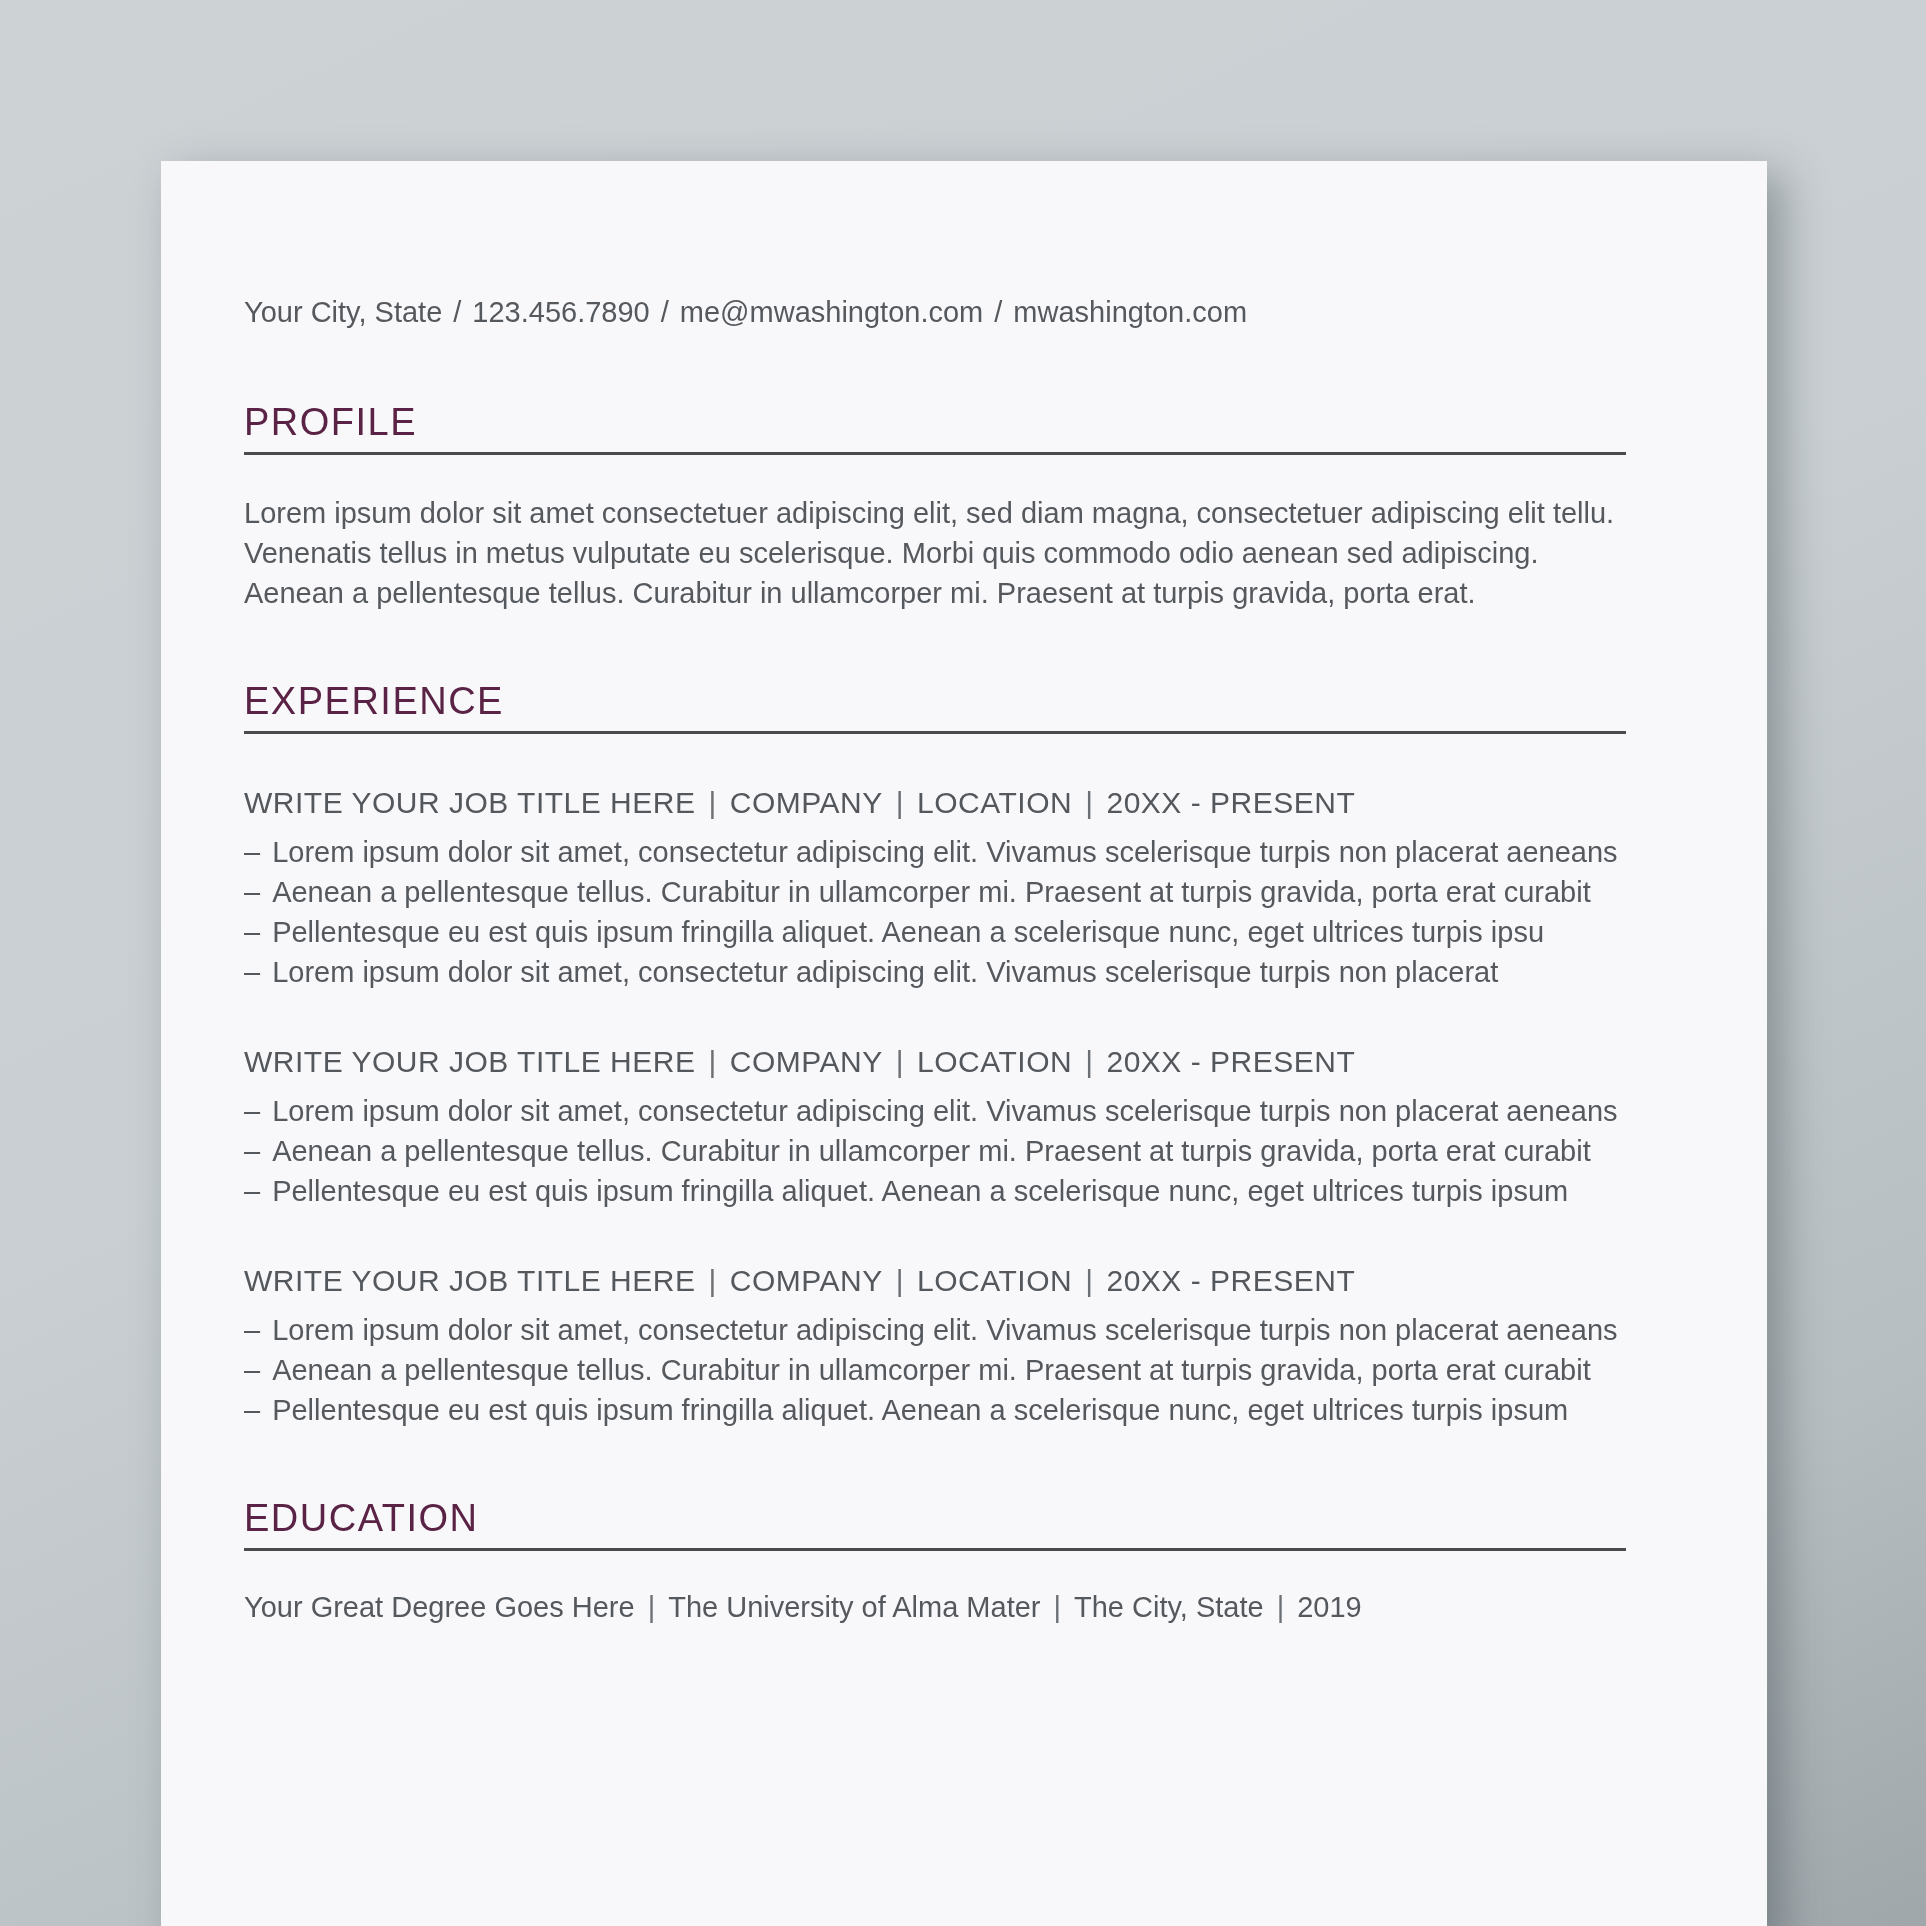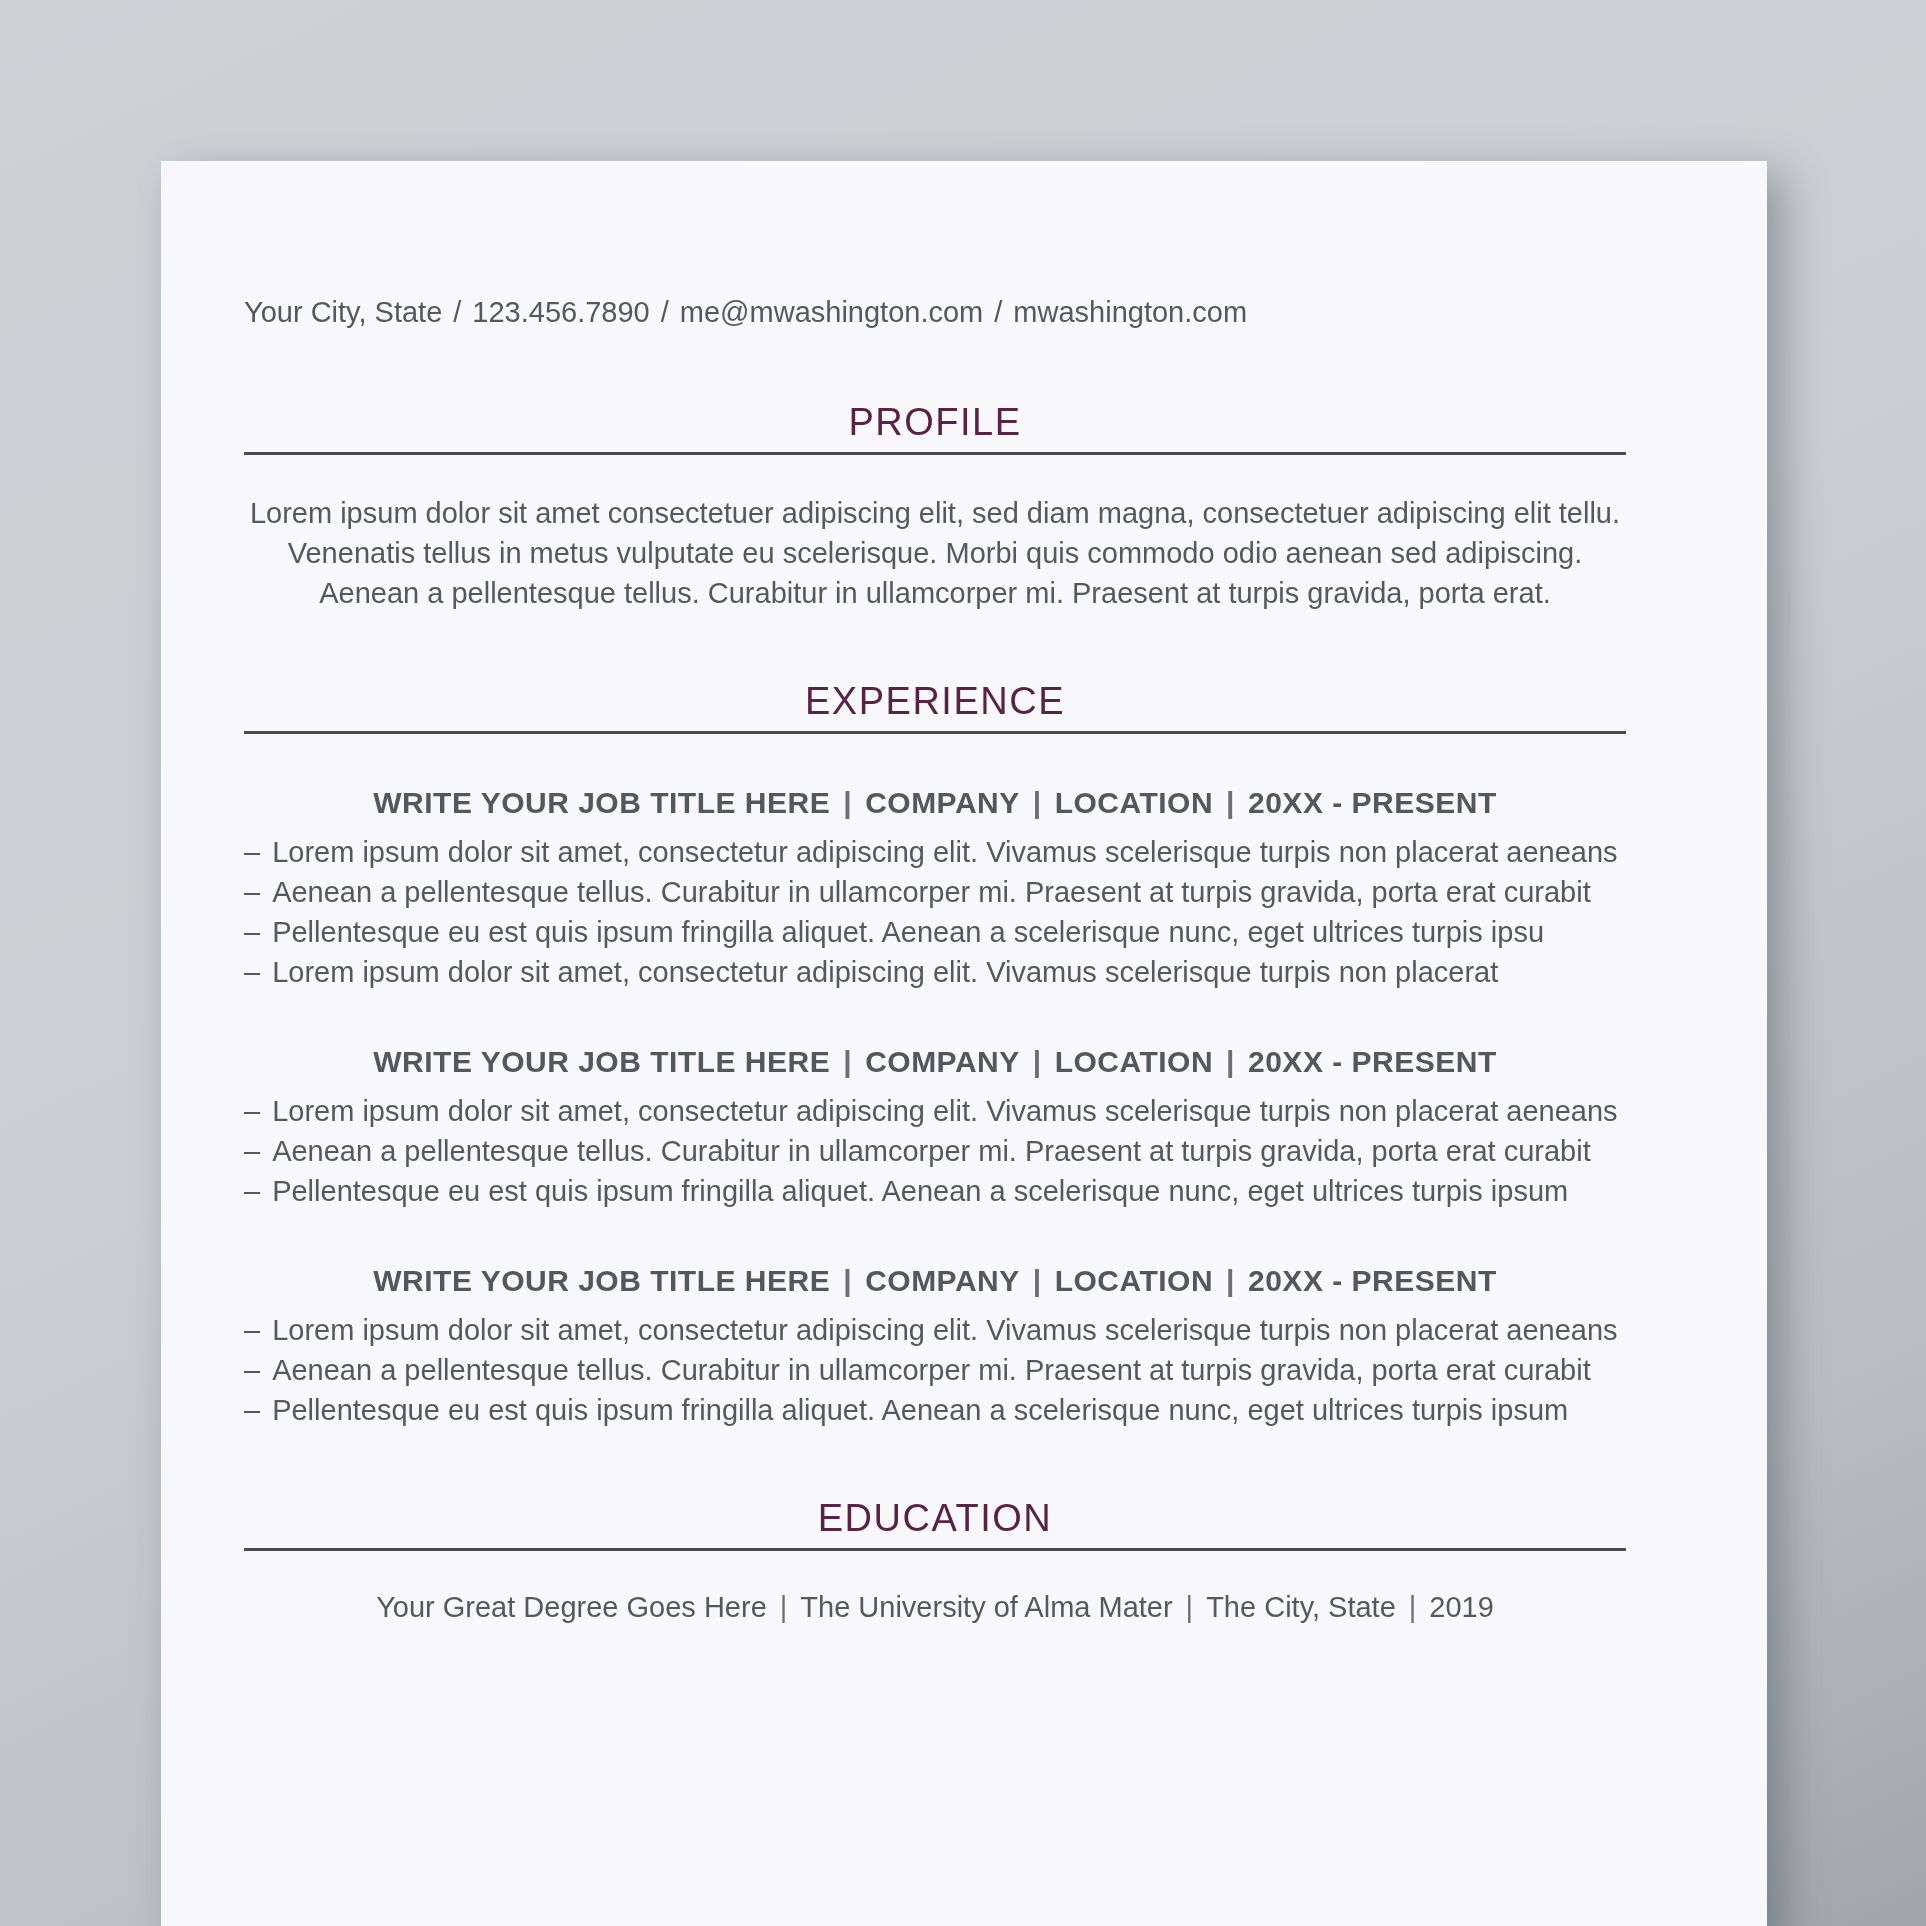--- a/index.html
+++ b/index.html
@@ -45,21 +45,20 @@
   .contact .csep {
     margin: 0 11px;
   }
   .contact a {
     color: inherit;
     text-decoration: none;
     text-align: center;
   }
   .section {
     margin-top: 65px;
-    text-align: center;
   }
   .section.first {
     margin-top: 69px;
   }
   .section-heading {
     margin: 0;
     font-size: 38px;
     line-height: 46px;
     font-weight: 400;
     letter-spacing: 1.5px;
@@ -82,21 +81,20 @@
   }
   .job + .job {
     margin-top: 51px;
   }
   .job-header {
     font-size: 30px;
     line-height: 37px;
     letter-spacing: 0.5px;
     color: #54575b;
     white-space: nowrap;
-    font-weight: bold;
   }
   .sep {
     margin: 0 13px;
     color: #6c6f74;
   }
   .bullets {
     list-style: none;
     margin: 11px 0 0 0;
     padding: 0;
   }

